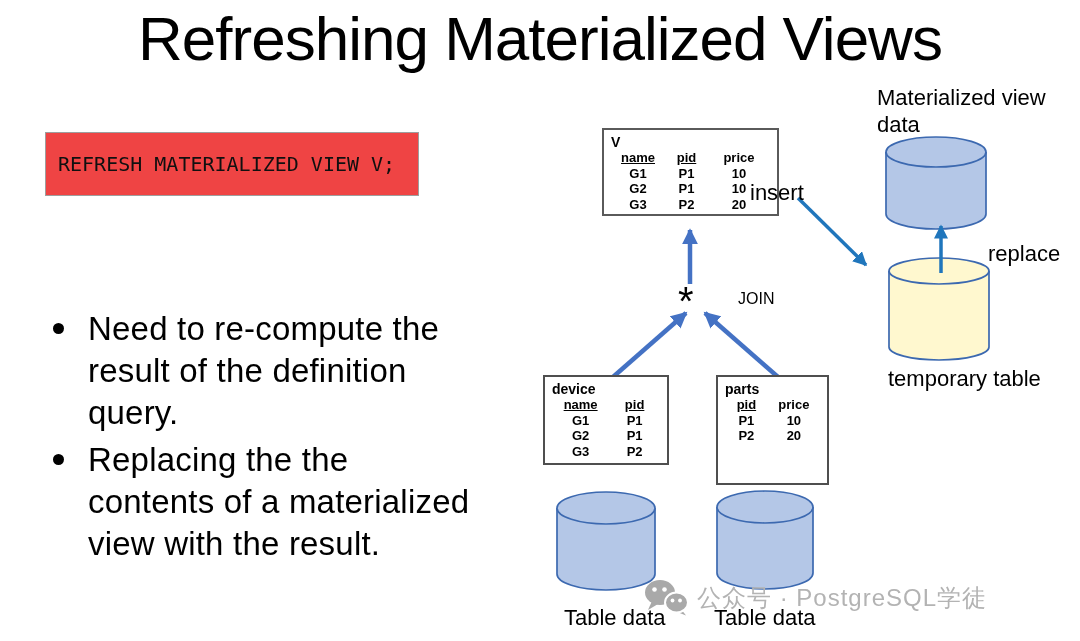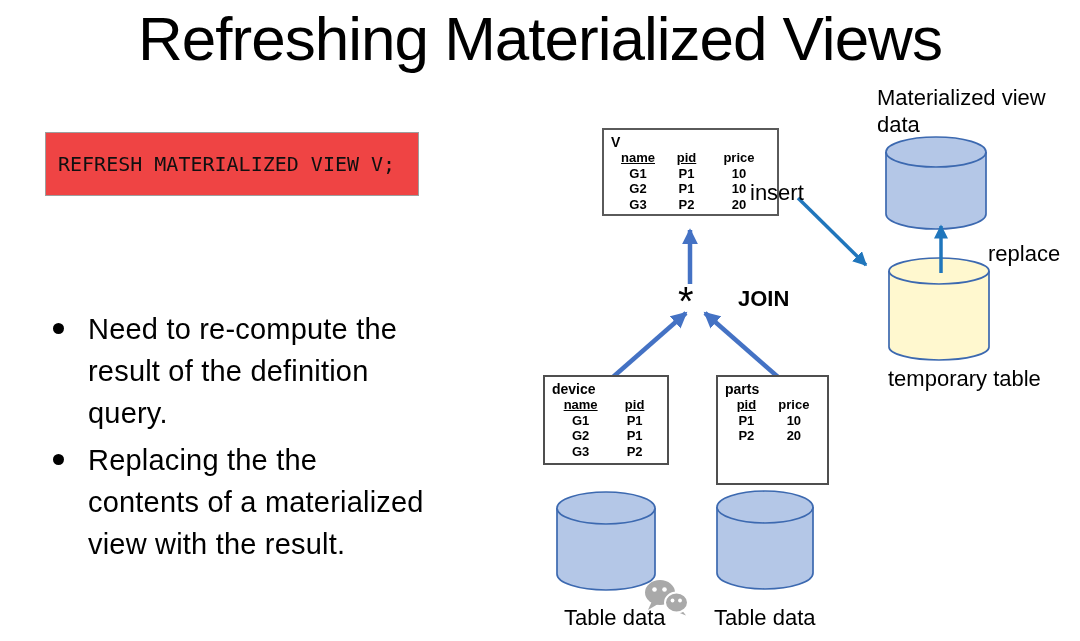--- a/index.html
+++ b/index.html
@@ -9,21 +9,21 @@
   .title{position:absolute;top:2px;left:0;right:0;text-align:center;
          font-size:62px;line-height:74px;font-weight:400;letter-spacing:-1px;}
 
   .codebox{position:absolute;left:45px;top:132px;width:374px;height:64px;
            border:1px solid #9e9e9e;box-sizing:border-box;background:#ef4444;
            display:flex;align-items:center;}
   .codebox .code{font-family:"DejaVu Sans Mono",monospace;font-size:20px;
                  padding-left:12px;white-space:pre;color:#101010;}
 
   .bullets{position:absolute;left:50px;top:308px;width:470px;margin:0;padding:0;list-style:none;}
-  .bullets li{position:relative;padding-left:38px;font-size:29px;line-height:42px;letter-spacing:.2px;}
+  .bullets li{position:relative;padding-left:38px;font-size:33px;line-height:42px;letter-spacing:.2px;}
   .bullets li + li{margin-top:5px;}
   .bullets li::before{content:"";position:absolute;left:3px;top:15px;width:11px;height:11px;
                       border-radius:50%;background:#000;}
   .bl{display:block;}
 
   svg.diagram{position:absolute;left:0;top:0;width:1080px;height:641px;pointer-events:none;}
 
   .dtable{position:absolute;background:#fff;border:2px solid #4f4f4f;box-sizing:border-box;
           font-weight:bold;color:#000;padding:4px 7px;}
   .dtable .ttl{font-size:14px;line-height:16px;}
@@ -35,21 +35,21 @@
   .tbl-device{left:543px;top:375px;width:126px;height:90px;}
   .tbl-device .grid{grid-template-columns:53% 47%;}
   .tbl-parts{left:716px;top:375px;width:113px;height:110px;}
   .tbl-parts .grid{grid-template-columns:45% 55%;}
 
   .lbl{position:absolute;font-size:22px;line-height:27px;color:#000;}
   .lbl-mv{left:877px;top:84px;width:205px;}
   .lbl-insert{left:750px;top:162px;margin-top:17px;}
   .lbl-replace{left:988px;top:240px;}
   .lbl-temp{left:888px;top:365px;}
-  .lbl-join{left:738px;top:285px;font-size:22px;font-weight:bold;}
+  .lbl-join{left:738px;top:285px;font-size:16px;font-weight:normal;}
   .lbl-star{left:678px;top:281px;font-size:40px;line-height:40px;}
   .lbl-td-left{left:564px;top:604px;}
   .lbl-td-right{left:714px;top:604px;}
 
   .watermark{position:absolute;left:643px;top:579px;display:flex;align-items:center;gap:7px;}
   .wm-text{font-size:24px;color:#b3b3b3;letter-spacing:1px;white-space:nowrap;
            font-family:"Liberation Sans",sans-serif;}
 </style>
 </head>
 <body>
@@ -168,15 +168,16 @@
     <svg width="47" height="37" viewBox="0 0 47 37">
       <path d="M9,22 L5,31 L15,25 Z" fill="#a9a9a9"></path>
       <ellipse cx="17" cy="13.5" rx="15" ry="12.5" fill="#a9a9a9"></ellipse>
       <circle cx="11.5" cy="10.5" r="2.3" fill="#ffffff"></circle>
       <circle cx="21.5" cy="10.5" r="2.3" fill="#ffffff"></circle>
       <path d="M38,30 L43,36.5 L33,32.5 Z" fill="#a9a9a9"></path>
       <ellipse cx="33.5" cy="23.5" rx="11.5" ry="10" fill="#a9a9a9" stroke="#ffffff" stroke-width="2"></ellipse>
       <circle cx="29.5" cy="21.5" r="1.9" fill="#ffffff"></circle>
       <circle cx="37" cy="21.5" r="1.9" fill="#ffffff"></circle>
     </svg>
+    <span class="wm-text">公众号 · PostgreSQL学徒</span>
   </div>
 
 </div>
 
 </body></html>

